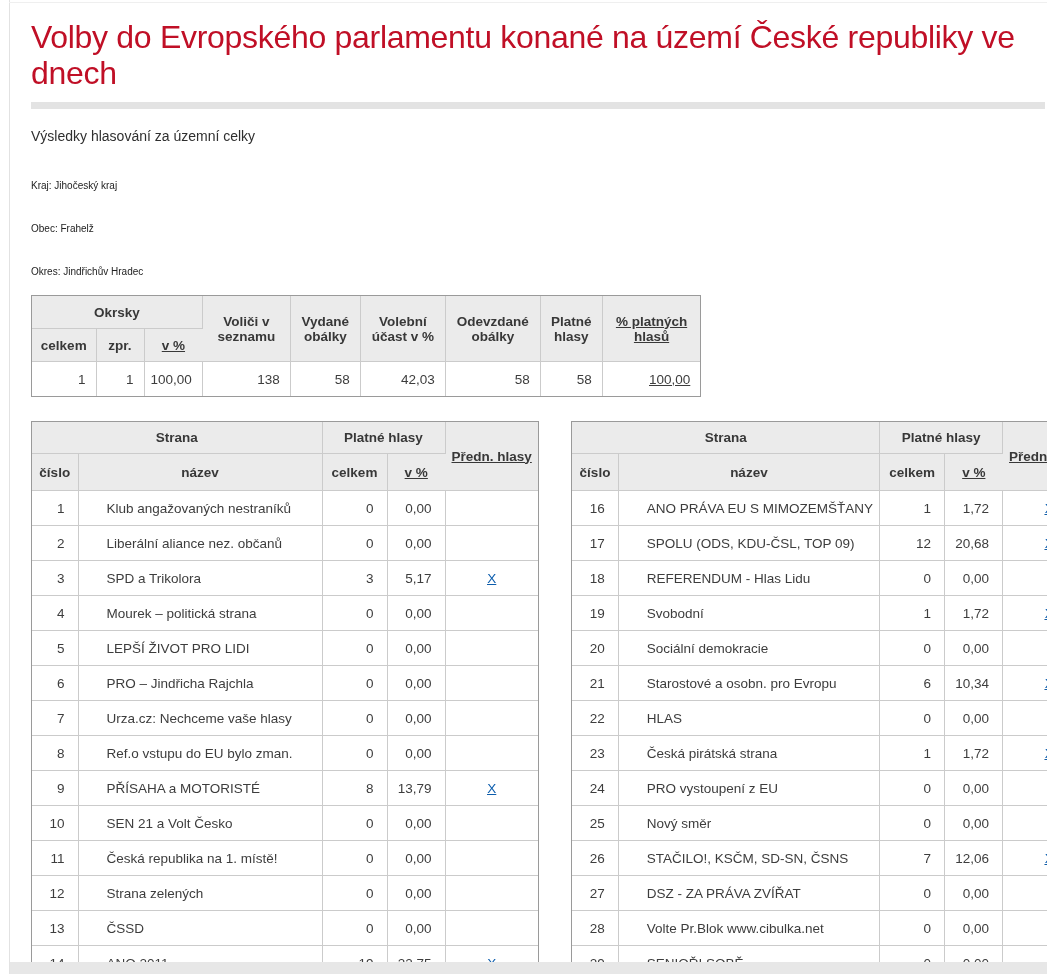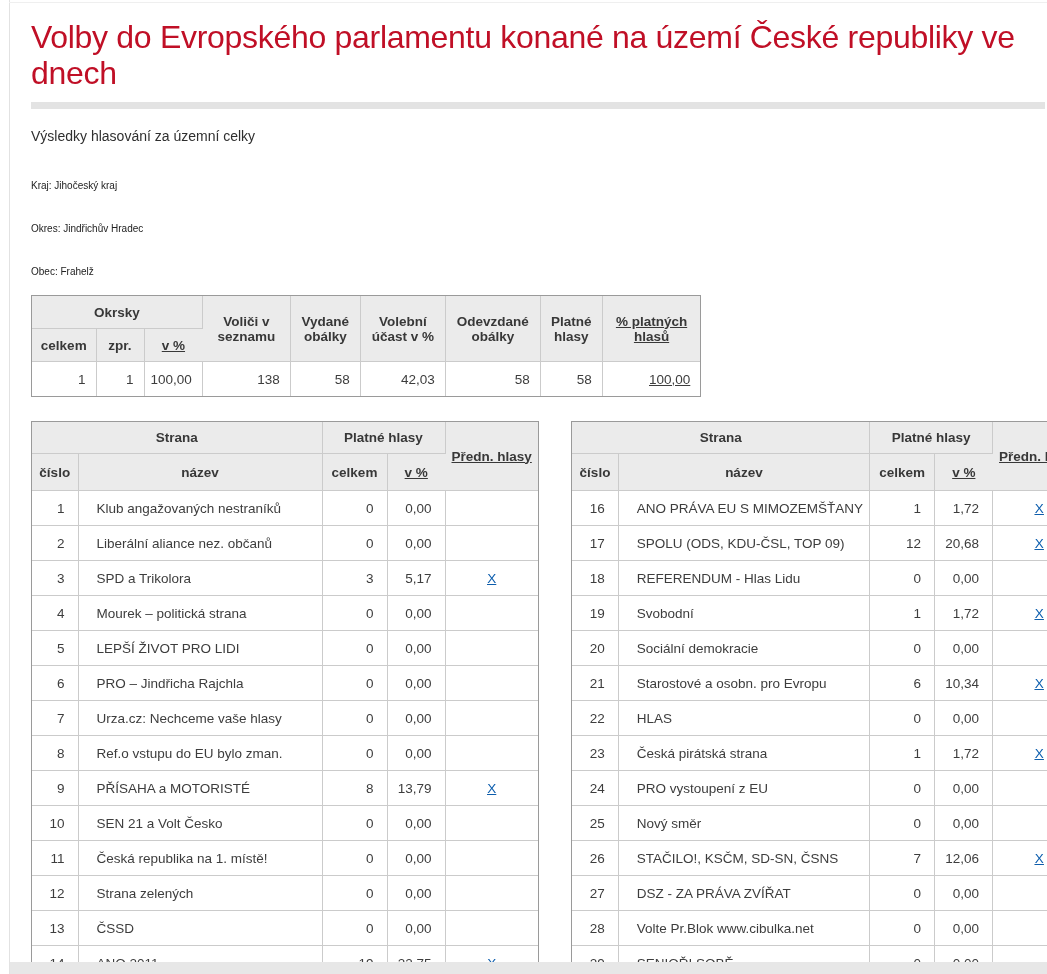--- a/index.html
+++ b/index.html
@@ -45,21 +45,21 @@
   .summary thead tr th{height:28px;}
   .summary tbody td{height:30px;text-align:right;padding-right:10px;}
 
   
   .party-tables{margin-top:24px;white-space:nowrap;}
   .tbl-wrap.party.right{margin-left:28px;}
   .party thead tr.r1 th{height:27px;}
   .party thead tr.r2 th{height:32px;}
   .party td{height:30px;}
   .party td.num{text-align:right;padding-right:13px;}
-  .party td.name{text-align:left;padding-left:18px;}
+  .party td.name{text-align:left;padding-left:28px;}
   .party td.pref{text-align:center;}
   .party th.predn{line-height:17px;}
 
   a.xlink{color:#0d5eae;text-decoration:underline;font-size:13.5px;}
   .footer-band{position:absolute;left:10px;right:0;bottom:0;height:12px;background:#e7e7e7;}
 </style>
 </head>
 <body>
 
 <div class="page">
@@ -68,22 +68,22 @@
 
   <div class="content">
 
     <h1 class="title"><span>Volby do Evropského parlamentu konané na území České republiky ve dnech</span><br></h1>
 
     <div class="divider"></div>
 
     <h2 class="subtitle">Výsledky hlasování za územní celky</h2>
 
     <p class="region first">Kraj: Jihočeský kraj</p>
+    <p class="region next">Obec: Frahelž</p>
     <p class="region next">Okres: Jindřichův Hradec</p>
-    <p class="region next">Obec: Frahelž</p>
 
     <div class="tbl-wrap summary">
       <table>
         <colgroup>
           <col style="width:64px">
             <col style="width:48px">
             <col style="width:58px">
           <col style="width:88px">
             <col style="width:70px">
             <col style="width:85px">

